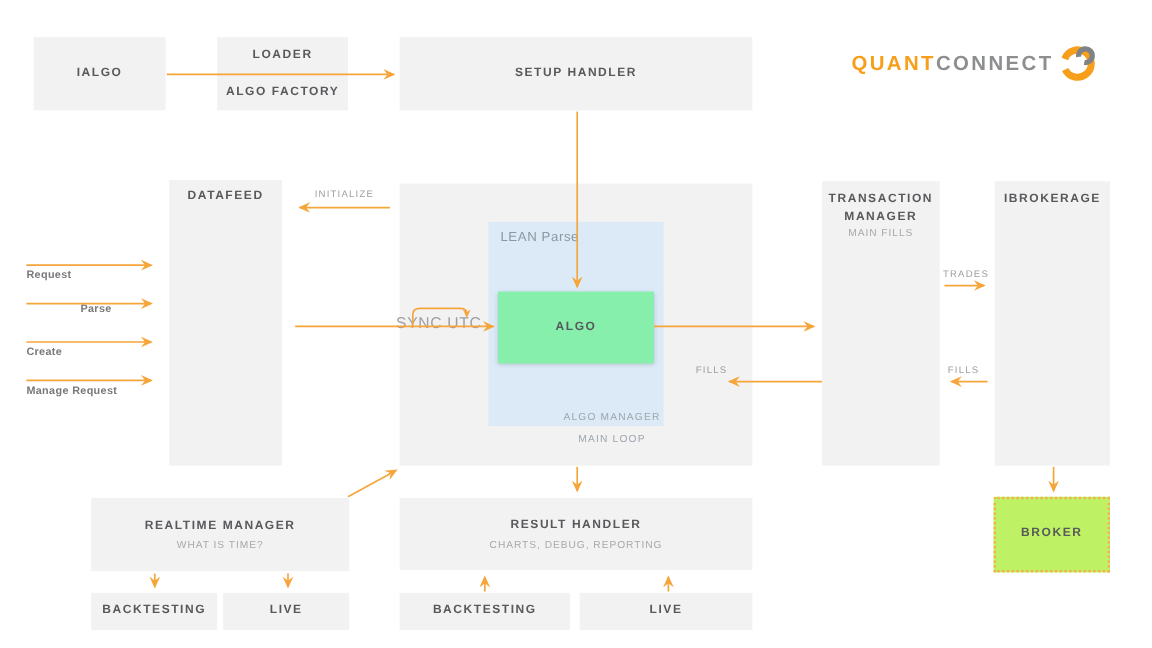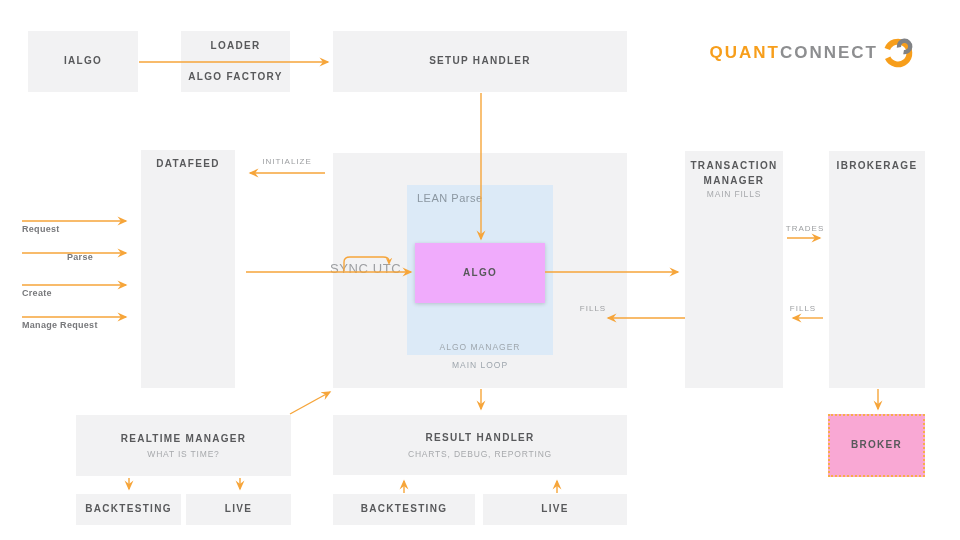--- a/index.html
+++ b/index.html
@@ -25,26 +25,26 @@
     position:absolute; font-size:8px; color:#9C9EA1; letter-spacing:1px;
     text-align:center; white-space:nowrap;
   }
   .action-label {
     position:absolute; font-size:9px; font-weight:700; color:#77787B;
     letter-spacing:0.3px; white-space:nowrap;
   }
   .lean-box { position:absolute; background:#DCEAF7; }
   .lean-label { position:absolute; font-size:11px; color:#8B97A1; letter-spacing:0.5px; }
   .algo-box {
-    position:absolute; background:#f0abfc; box-shadow:0 1px 4px rgba(0,0,0,0.18);
+    position:absolute; background:#86efac; box-shadow:0 1px 4px rgba(0,0,0,0.18);
     display:flex; align-items:center; justify-content:center;
   }
-  .inner-caption { position:absolute; font-size:8.5px; color:#9EA6AD; letter-spacing:1px; text-align:center; }
+  .inner-caption { position:absolute; font-size:8.5px; color:#9EA6AD; letter-spacing:1px; text-align:center;padding-left:30px; }
   .broker-box {
-    position:absolute; background:#f9a8d4; border:2px dotted #F7AE4A;
+    position:absolute; background:#bef264; border:2px dotted #F7AE4A;
     display:flex; align-items:center; justify-content:center; box-sizing:border-box;
   }
   .note {
     position:absolute; font-size:8.5px; color:#A7A9AC; letter-spacing:0.6px;
     text-align:center; line-height:1.6;
   }
   .connectors { position:absolute; left:0; top:0; pointer-events:none; }
   .logo { position:absolute; left:700px; top:34px; width:216px; height:38px;
     display:flex; align-items:center; justify-content:flex-end; }
   .logo-text { font-size:17px; font-weight:700; letter-spacing:2px; white-space:nowrap; }

